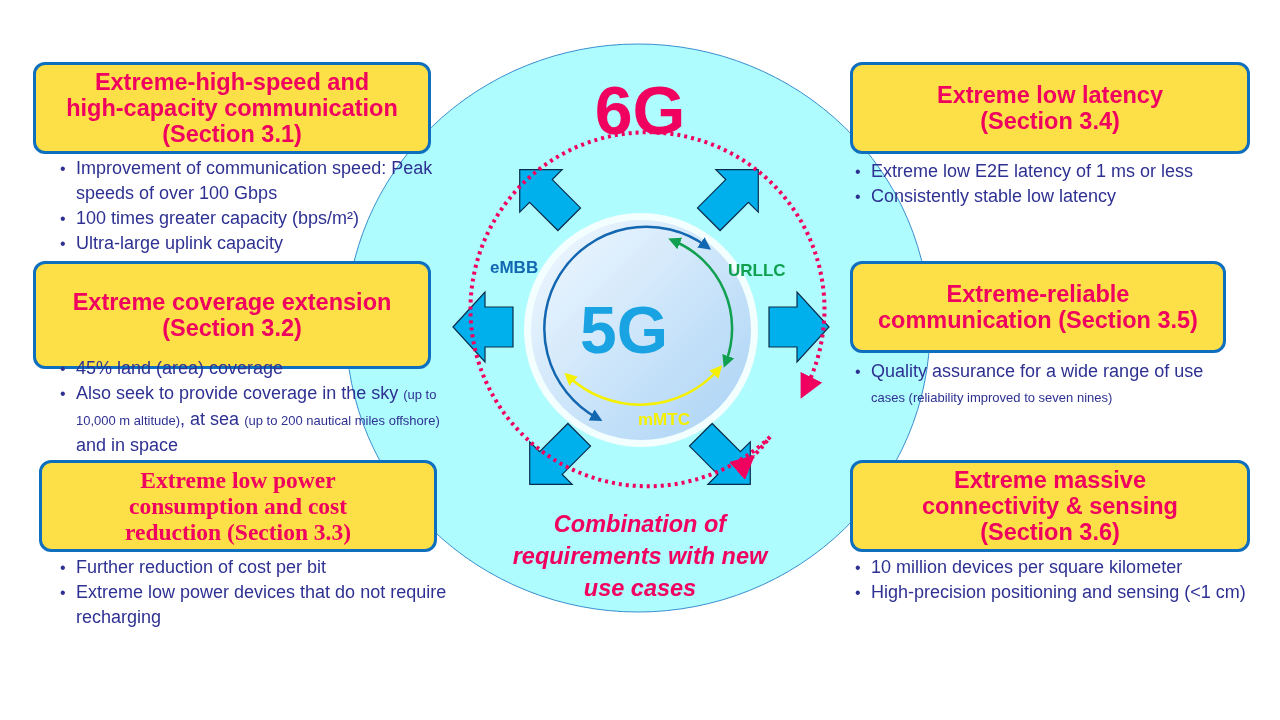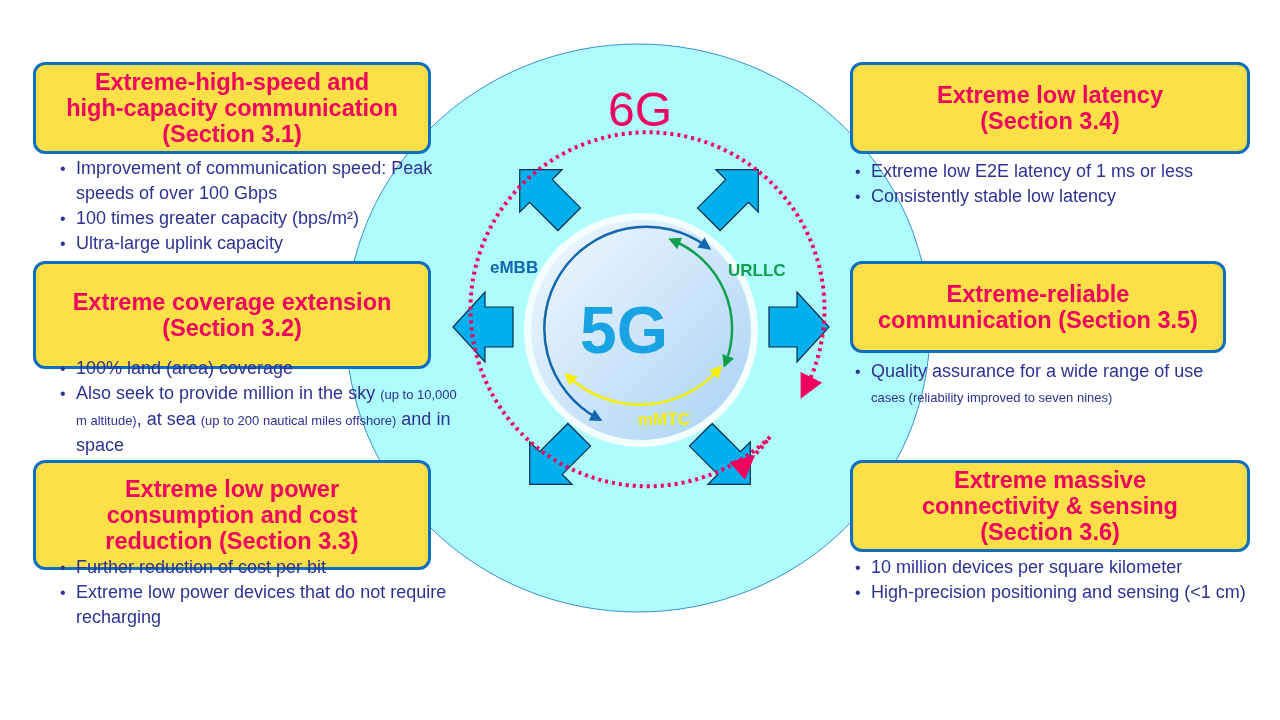--- a/index.html
+++ b/index.html
@@ -35,21 +35,21 @@
     line-height: 25px;
   }
   .bullets li { position: relative; padding-left: 16px; }
   .bullets li::before {
     content: "•"; position: absolute; left: 0; top: 0; font-size: 16px;
   }
   .small { font-size: 13px; }
 
   .label-6g {
     position: absolute; left: 575px; top: 70px; width: 130px; text-align: center;
-    font-size: 48px; font-weight: normal; color: #f0005f; line-height: 80px;
+    font-size: 68px; font-weight: bold; color: #f0005f; line-height: 80px;
   }
   .label-5g {
     position: absolute; left: 580px; top: 290px; width: 120px; text-align: left;
     font-size: 66px; font-weight: bold; color: #1aa3e3; line-height: 80px;
   }
   .label-embb { position: absolute; left: 481px; top: 258px; font-size: 17px; font-weight: bold; color: #1366b0; margin-left: 9px; }
   .label-urllc { position: absolute; left: 728px; top: 261px; font-size: 17px; font-weight: bold; color: #10a050; }
   .label-mmtc { position: absolute; left: 638px; top: 410px; font-size: 17px; font-weight: bold; color: #f5f000; }
 
   .combo {
@@ -120,44 +120,47 @@
     <path d="M674,241 A95,95 0 0,1 726,362" fill="none" stroke="#10a050" stroke-width="2.5" marker-start="url(#mGreenS)" marker-end="url(#mGreenE)"></path>
 
     <path d="M569,377 A105,105 0 0,0 718,370" fill="none" stroke="#f5f000" stroke-width="2.5" marker-start="url(#mYelS)" marker-end="url(#mYelE)"></path>
   </svg>
 
   <div class="label-6g">6G</div>
   <div class="label-5g">5G</div>
   <div class="label-embb">eMBB</div>
   <div class="label-urllc">URLLC</div>
   <div class="label-mmtc">mMTC</div>
+  <div class="combo">Combination of
+requirements with new
+use cases</div>
 
   <div class="box" style="left:33px;top:62px;width:398px;height:92px;">
     <span class="title">Extreme-high-speed and
 high-capacity communication
 (Section 3.1)</span>
   </div>
   <ul class="bullets" style="left:60px;top:156px;width:395px;">
     <li>Improvement  of communication  speed: Peak speeds of over 100 Gbps</li>
     <li>100 times greater capacity (bps/m²)</li>
     <li>Ultra-large  uplink  capacity</li>
   </ul>
 
   <div class="box" style="left:33px;top:261px;width:398px;height:108px;">
     <span class="title">Extreme coverage extension
 (Section 3.2)</span>
   </div>
   <ul class="bullets" style="left:60px;top:356px;width:400px;">
-    <li>100% land  (area) coverage</li>
+    <li>45% land  (area) coverage</li>
     <li>
-      <span>Also seek to provide million in the sky </span><span class="small">(up to 10,000 m altitude)</span><span>,  at sea </span><span class="small">(up to 200 nautical miles offshore)</span><span> and  in space</span>
+      <span>Also seek to provide coverage in the sky </span><span class="small">(up to 10,000 m altitude)</span><span>,  at sea </span><span class="small">(up to 200 nautical miles offshore)</span><span> and  in space</span>
     </li>
   </ul>
 
-  <div class="box" style="left:33px;top:460px;width:398px;height:110px;">
+  <div class="box" style="left:39px;top:460px;width:398px;height:92px;font-family:Liberation Serif, serif;">
     <span class="title">Extreme low power
 consumption and cost
 reduction (Section 3.3)</span>
   </div>
   <ul class="bullets" style="left:60px;top:555px;width:395px;">
     <li>Further reduction of cost per bit</li>
     <li>Extreme low power devices that do not require recharging</li>
   </ul>
 
   <div class="box" style="left:850px;top:62px;width:400px;height:92px;">

